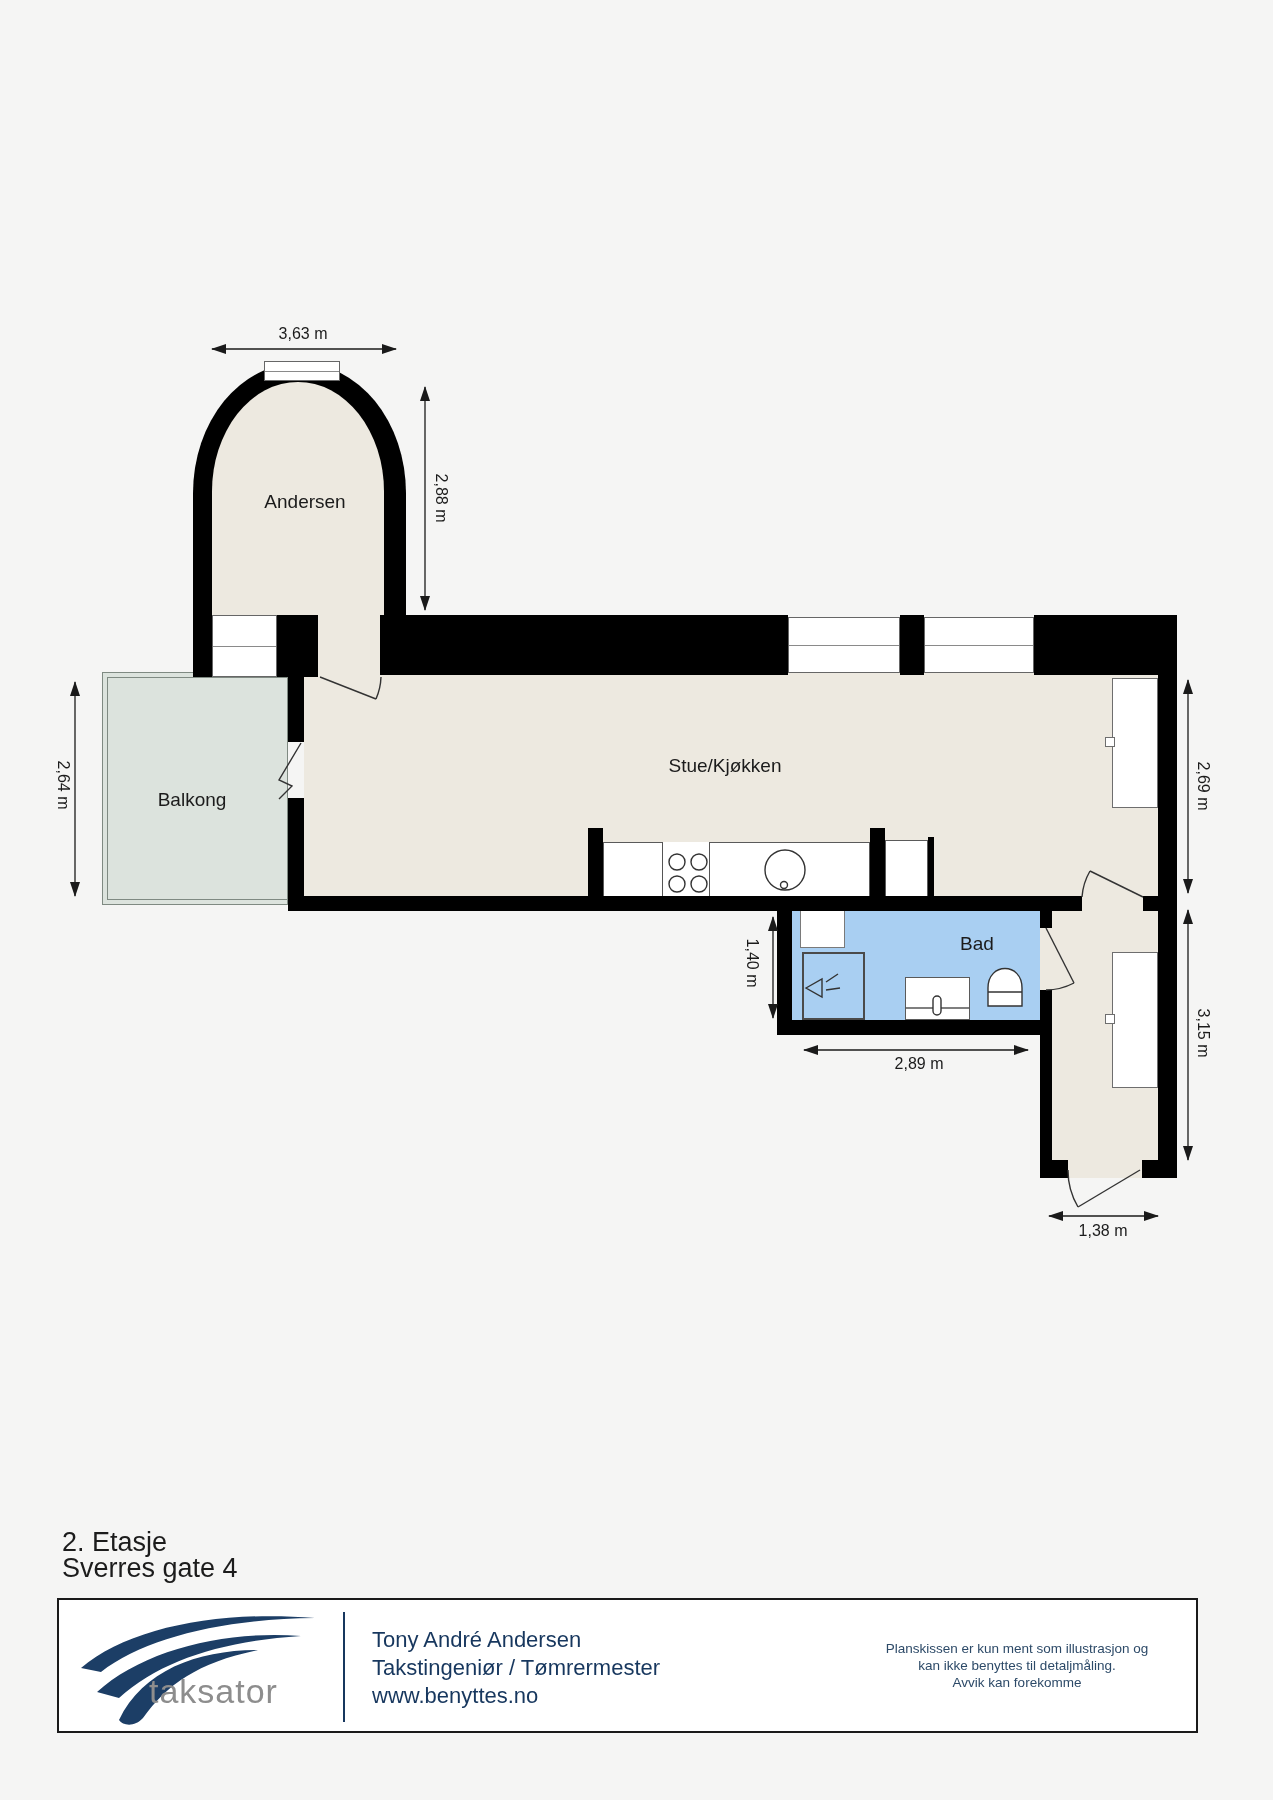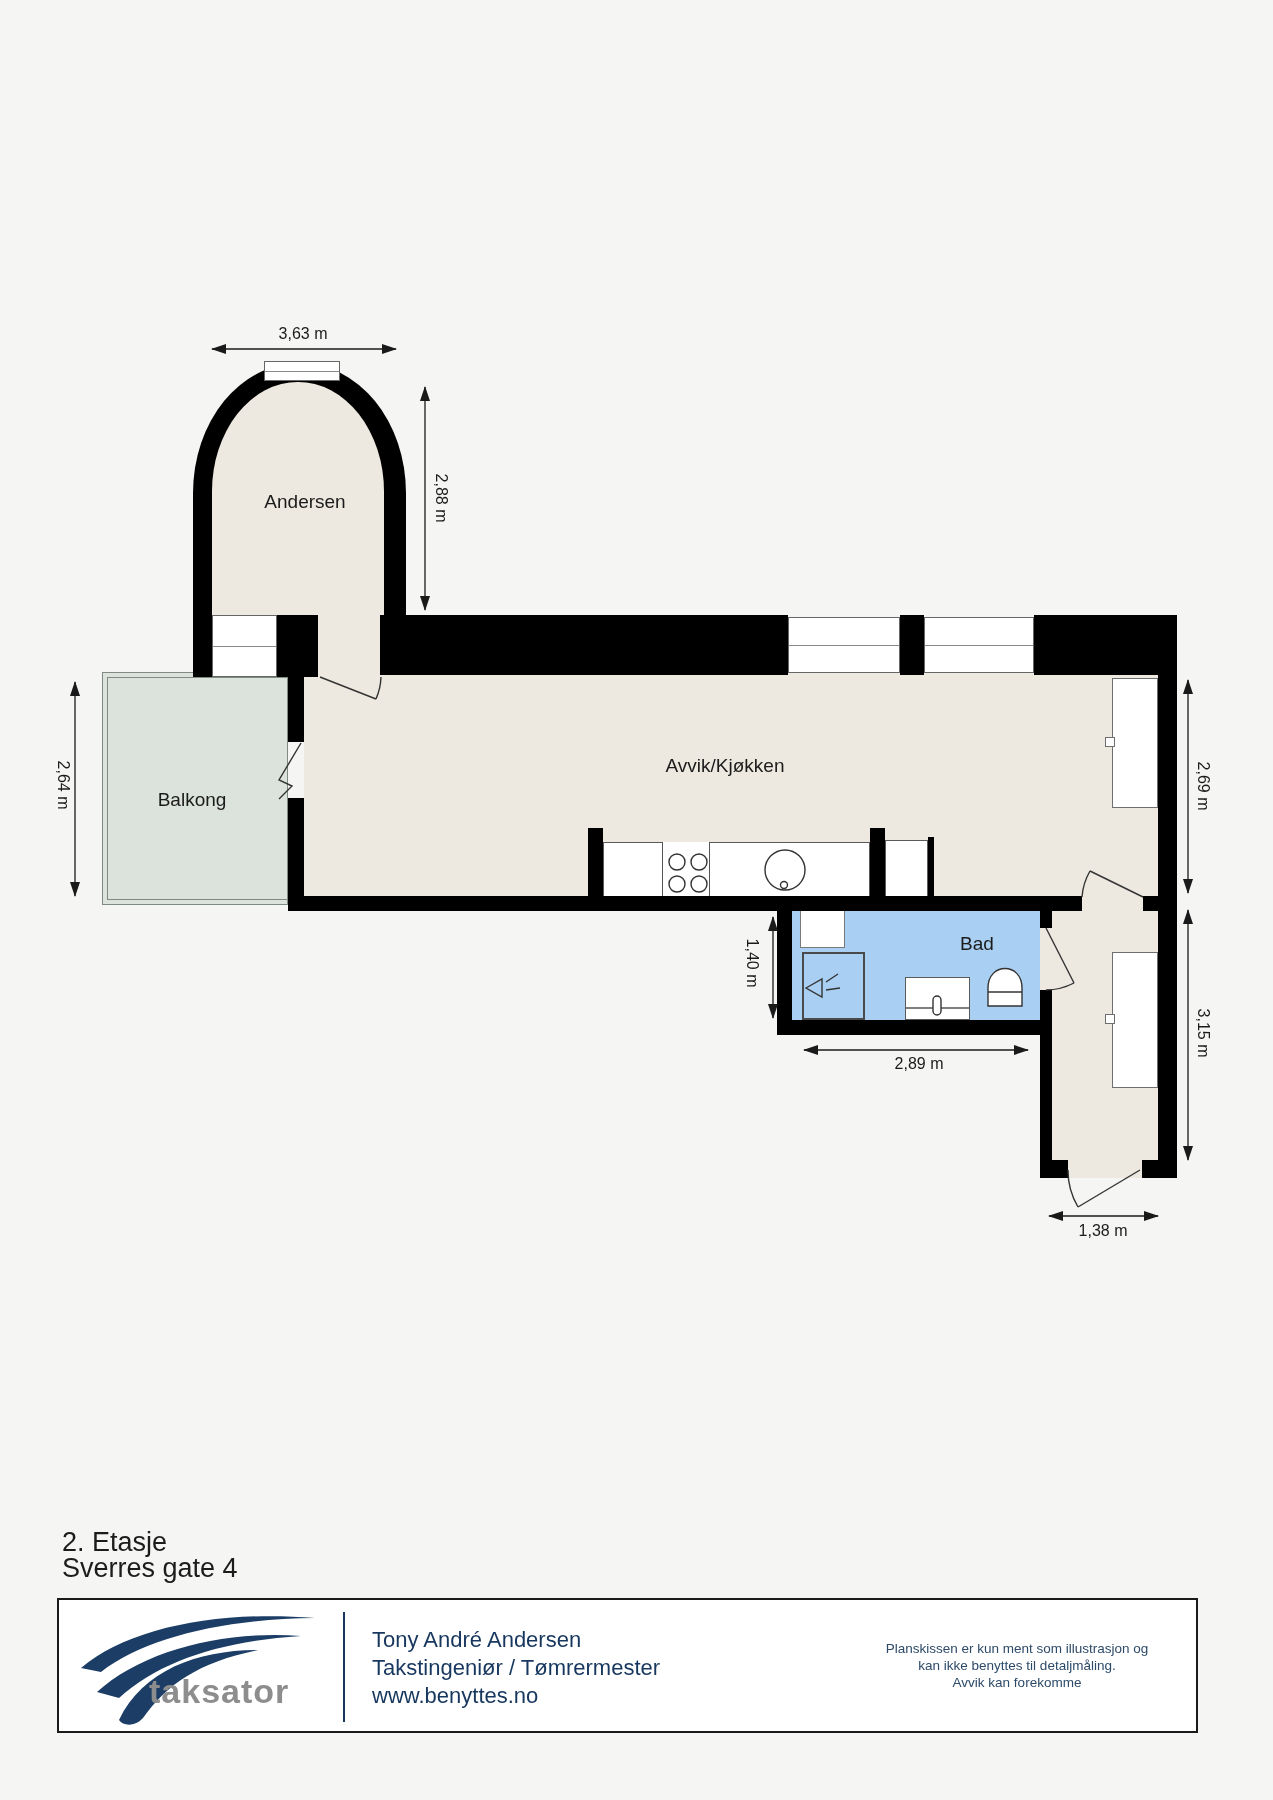--- a/index.html
+++ b/index.html
@@ -26,21 +26,21 @@
   svg.overlay{position:absolute;left:0;top:0;z-index:50}
   .label{position:absolute;transform:translate(-50%,-50%);font-size:19px;color:#1b1b1b;
     z-index:60;white-space:nowrap}
   .dim{font-size:16px}
   .vert{transform:translate(-50%,-50%) rotate(90deg)}
   
   .ftext{position:absolute;left:62px;font-size:27px;color:#1c1c1c;white-space:nowrap}
   #logobox{position:absolute;left:57px;top:1598px;width:1141px;height:135px;
     background:#fff;border:2px solid #1a1a1a;box-sizing:border-box;z-index:5}
   #logobox .divider{position:absolute;left:284px;top:12px;width:2px;height:110px;background:var(--navy,#17375e)}
-  .brandword{position:absolute;left:90px;top:72px;font-size:34px;font-weight:bold;
+  .brandword{position:absolute;left:90px;top:72px;font-size:34px;font-weight:normal;
     color:var(--logo-gray,#8d8d8d);letter-spacing:1px;white-space:nowrap}
   .contact{position:absolute;left:313px;top:26px;color:var(--navy,#17375e);
     font-weight:normal;font-size:22px;line-height:28px;white-space:nowrap}
   .disclaimer{position:absolute;left:788px;top:40px;width:340px;text-align:center;
     color:#2d4a68;font-size:13.5px;line-height:17px}
 </style>
 </head>
 <body>
 
 <div id="plan">
@@ -149,21 +149,21 @@
       <line x1="1188" y1="680" x2="1188" y2="893" marker-start="url(#arw)" marker-end="url(#arw)"></line>
       <line x1="1188" y1="910" x2="1188" y2="1160" marker-start="url(#arw)" marker-end="url(#arw)"></line>
       <line x1="773" y1="917" x2="773" y2="1018" marker-start="url(#arw)" marker-end="url(#arw)"></line>
       <line x1="804" y1="1050" x2="1028" y2="1050" marker-start="url(#arw)" marker-end="url(#arw)"></line>
       <line x1="1049" y1="1216" x2="1158" y2="1216" marker-start="url(#arw)" marker-end="url(#arw)"></line>
     </g>
   </svg>
 
   <div class="label" style="left:305px;top:502px">Andersen</div>
   <div class="label" style="left:192px;top:800px">Balkong</div>
-  <div class="label" style="left:725px;top:766px">Avvik/Kjøkken</div>
+  <div class="label" style="left:725px;top:766px">Stue/Kjøkken</div>
   <div class="label" style="left:977px;top:944px">Bad</div>
 
   <div class="label dim" style="left:303px;top:334px">3,63 m</div>
   <div class="label dim vert" style="left:441px;top:498px">2,88 m</div>
   <div class="label dim vert" style="left:63px;top:785px">2,64 m</div>
   <div class="label dim vert" style="left:1203px;top:786px">2,69 m</div>
   <div class="label dim vert" style="left:1203px;top:1033px">3,15 m</div>
   <div class="label dim vert" style="left:752px;top:963px">1,40 m</div>
   <div class="label dim" style="left:919px;top:1064px">2,89 m</div>
   <div class="label dim" style="left:1103px;top:1231px">1,38 m</div>

